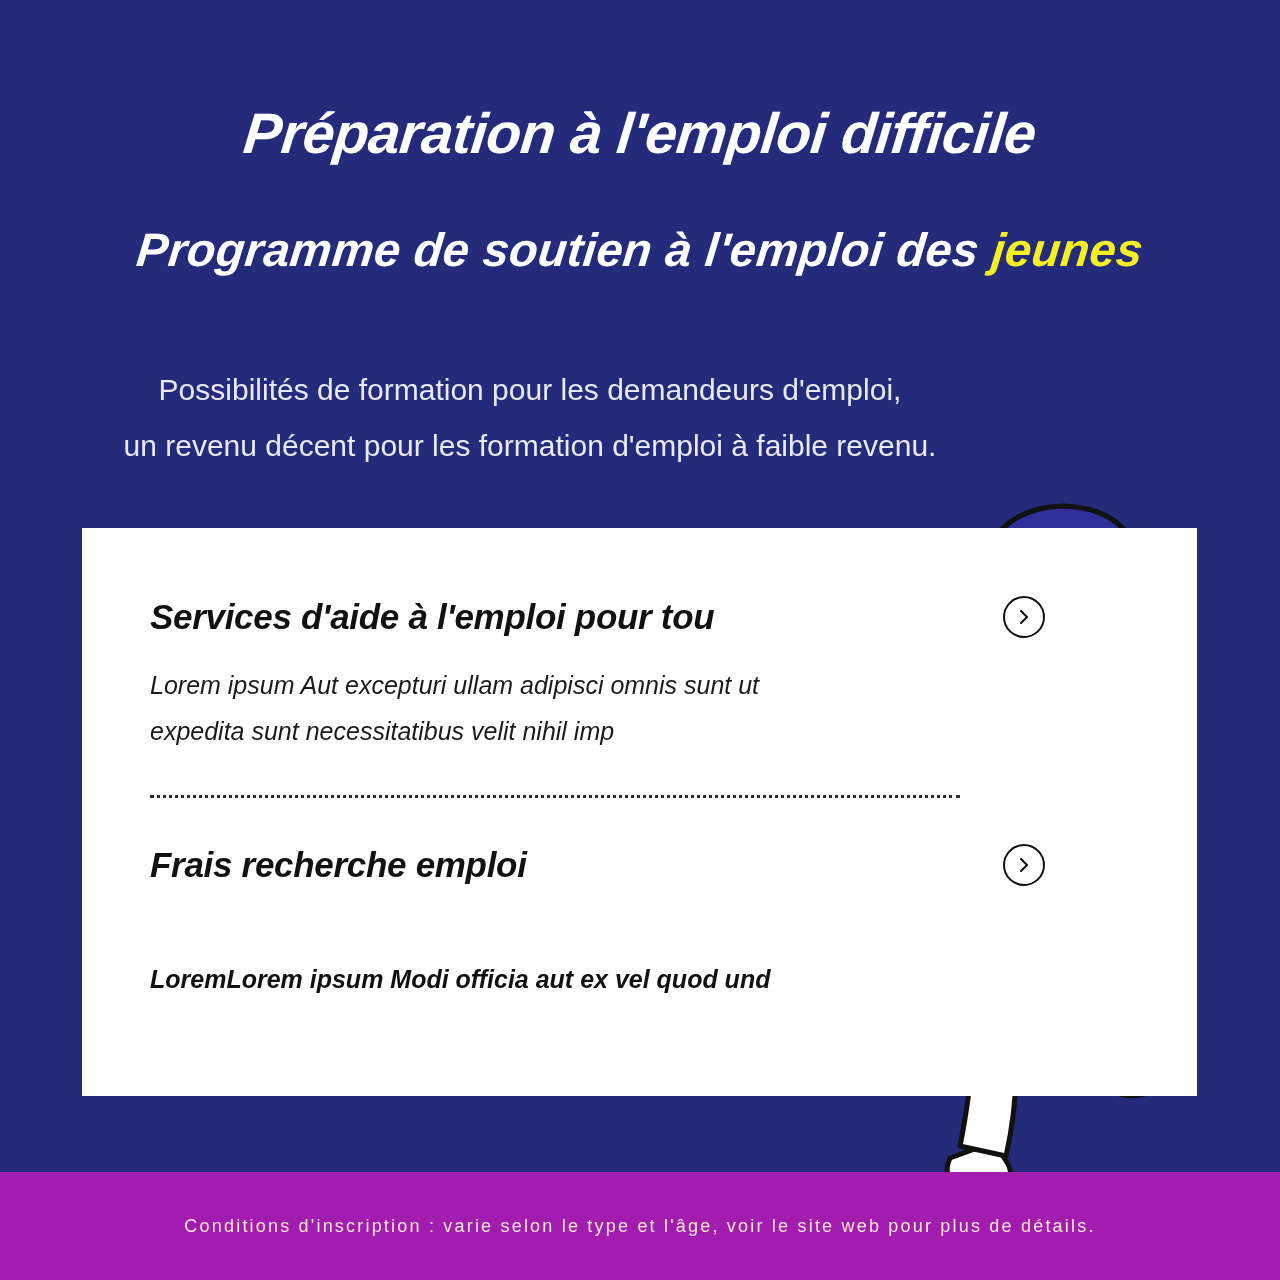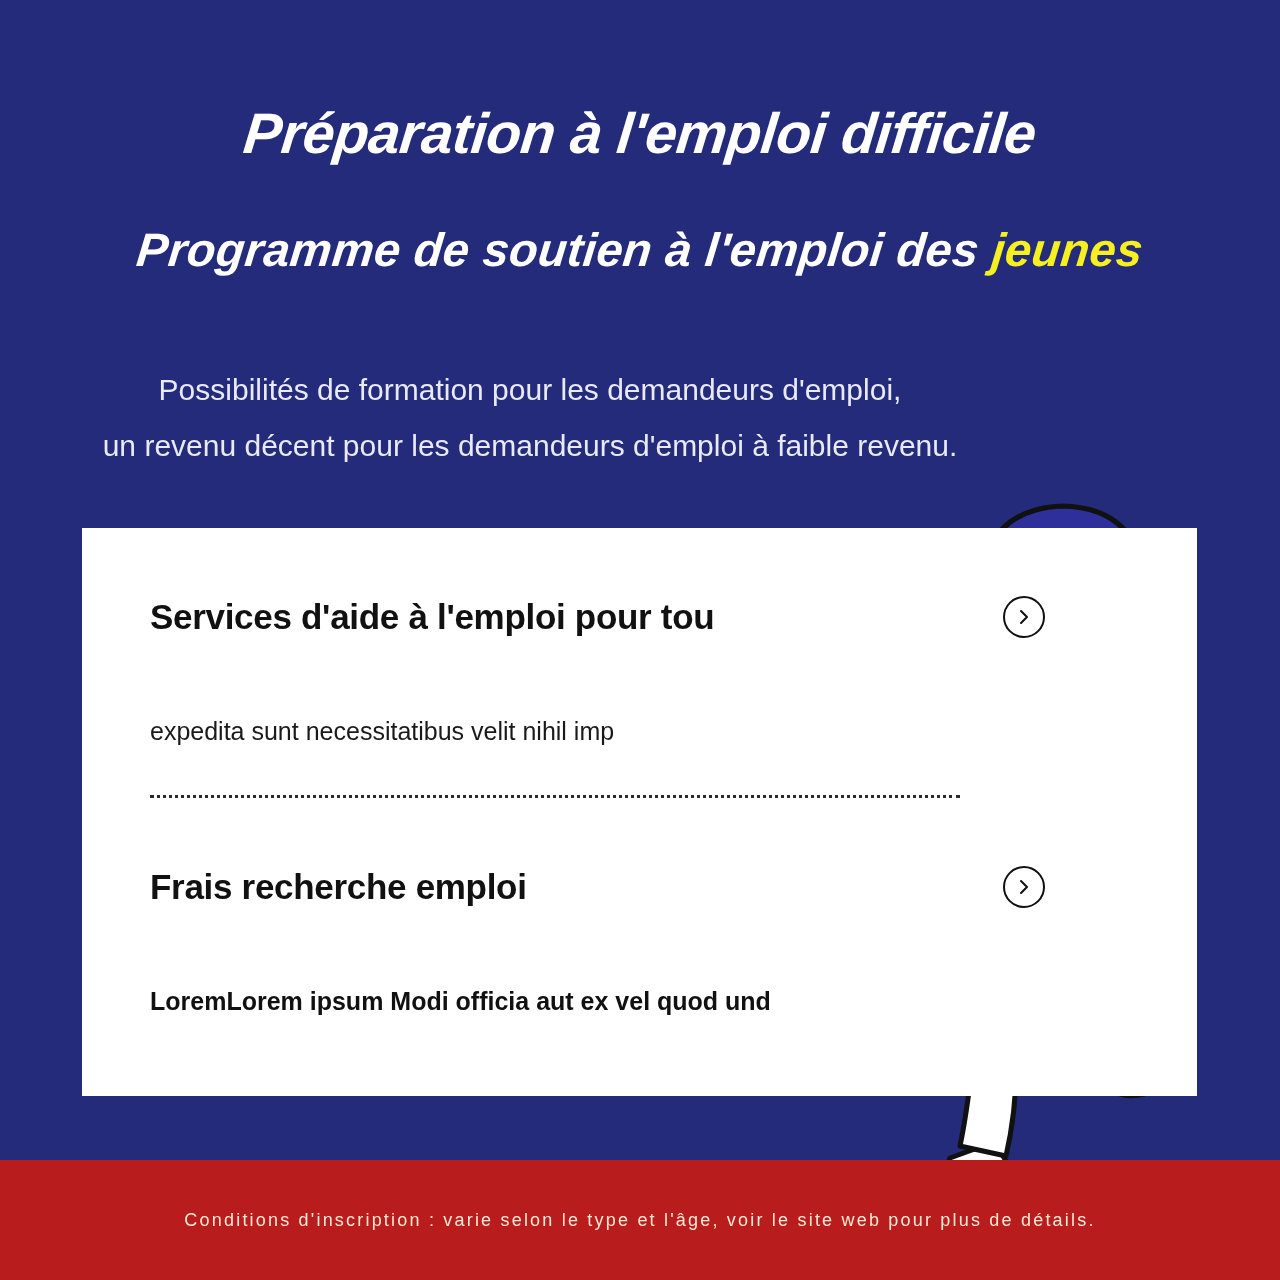--- a/index.html
+++ b/index.html
@@ -48,21 +48,21 @@
     line-height: 1.85;
     font-weight: 400;
   }
   
   .card {
     position: absolute;
     left: 82px; top: 528px;
     width: 1115px; height: 568px;
     background: #ffffff;
   }
-  .card-inner { padding: 68px 60px 0 68px; }
+  .card-inner { padding: 68px 60px 0 68px; font-style: italic; }
   .item-title {
     font-size: 35px;
     font-weight: bold;
     color: #111111;
     letter-spacing: -0.3px;
     white-space: nowrap;
   }
   .item-row {
     display: flex;
     align-items: center;
@@ -85,34 +85,34 @@
     color: #1a1a1a;
     max-width: 760px;
   }
   .item-body.bold { font-weight: bold; color: #111; }
   .divider {
     margin: 40px 0 0 0;
     border-top: 3px dotted #2b2b2b;
     width: 810px;
     height: 0;
   }
-  .block-2 { margin-top: 68px; }
+  .block-2 { margin-top: 46px; }
   
   .person {
     position: absolute;
     right: 38px; bottom: 92px;
     width: 330px; height: 720px;
     pointer-events: none;
   }
   
   .footer {
     position: absolute;
     left: 0; bottom: 0;
-    width: 1280px; height: 120px;
-    background: #b91c1c;
+    width: 1280px; height: 108px;
+    background: #a21caf;
     display: flex; align-items: center; justify-content: center;
   }
   .footer-text {
     color: #ffe9d6;
     font-size: 18px;
     letter-spacing: 2.2px;
   }
 </style>
 </head>
 <body>
@@ -120,21 +120,21 @@
 <div class="poster">
 
   <h1 class="headline">Préparation à l'emploi difficile</h1>
 
   <h2 class="subhead">
     <span>Programme de soutien à l'emploi des </span><span class="hl">jeunes</span>
   </h2>
 
   <p class="lede">
     <span>Possibilités de formation pour les demandeurs d'emploi,</span><br>
-    <span>un revenu décent pour les demandeurs d'emploi à faible revenu.</span>
+    <span>un revenu décent pour les formation d'emploi à faible revenu.</span>
   </p>
 
   <svg class="person" viewBox="0 0 330 720" aria-hidden="true">
     <g stroke="#111" stroke-width="5" stroke-linejoin="round" stroke-linecap="round" fill="none">
 
       <path d="M38 690 q-8 18 6 22 h48 q10 -4 4 -16 l-14 -22 z" fill="#fff"></path>
 
       <path d="M60 600 q-6 50 -12 78 l46 10 q10 -44 10 -86 z" fill="#fff"></path>
 
       <path d="M52 430 q-14 100 4 186 l58 4 q10 -70 18 -120 l50 104 q20 30 50 22 l18 -40 q-28 -10 -38 -34 l-44 -112 z" fill="#1a95d6"></path>
@@ -173,21 +173,21 @@
       <div class="block-1">
         <div class="item-row">
           <div class="item-title">Services d'aide à l'emploi pour tou</div>
           <div class="arrow-btn">
             <svg width="18" height="18" viewBox="0 0 18 18" aria-hidden="true">
               <path d="M6 3 L12 9 L6 15" fill="none" stroke="#111" stroke-width="2" stroke-linecap="round" stroke-linejoin="round"></path>
             </svg>
           </div>
         </div>
         <div class="item-body">
-          <br>
+          <span>Lorem ipsum Aut excepturi ullam adipisci omnis sunt ut</span><br>
           <span>expedita sunt necessitatibus velit nihil imp</span>
         </div>
       </div>
 
       <div class="divider"></div>
 
       <div class="block-2">
         <div class="item-row">
           <div class="item-title">Frais recherche emploi</div>
           <div class="arrow-btn">

